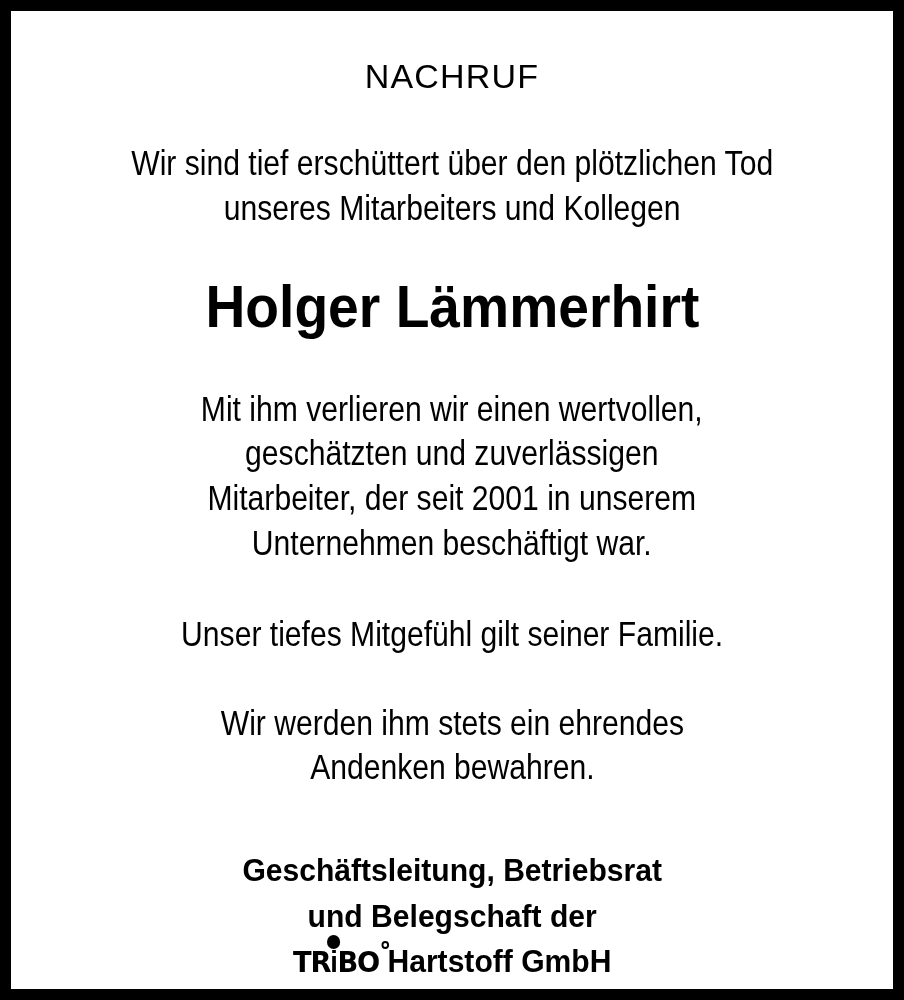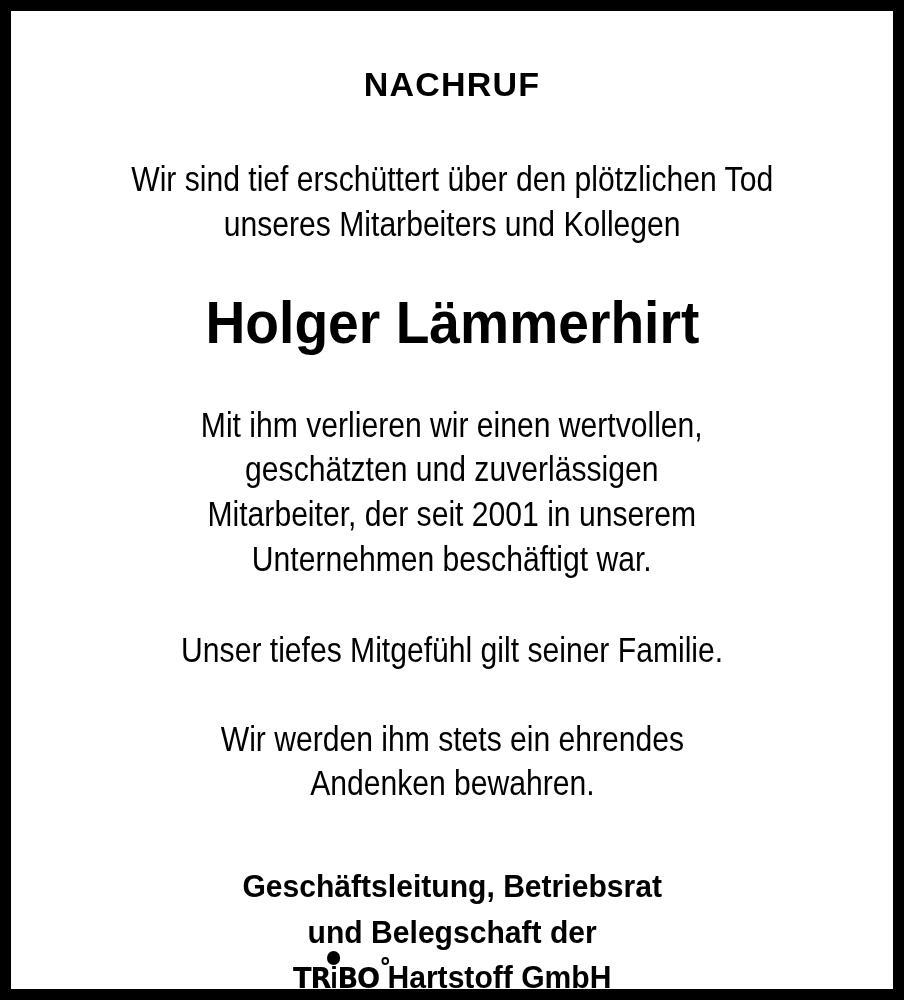--- a/index.html
+++ b/index.html
@@ -32,24 +32,24 @@
     text-align: center;
     padding: 36px 24px 0 24px;
     display: flex;
     flex-direction: column;
     align-items: center;
   }
 
   
   .heading {
     font-size: 34px;
-    font-weight: bold;
+    font-weight: normal;
     letter-spacing: 1.2px;
     line-height: 1.0;
-    margin: 8px;
+    margin: 0;
     padding-top: 12px;
   }
 
   
   .para {
     font-size: 35px;
     font-weight: normal;
     line-height: 1.28;
     margin: 0;
     transform: scaleX(0.86);

